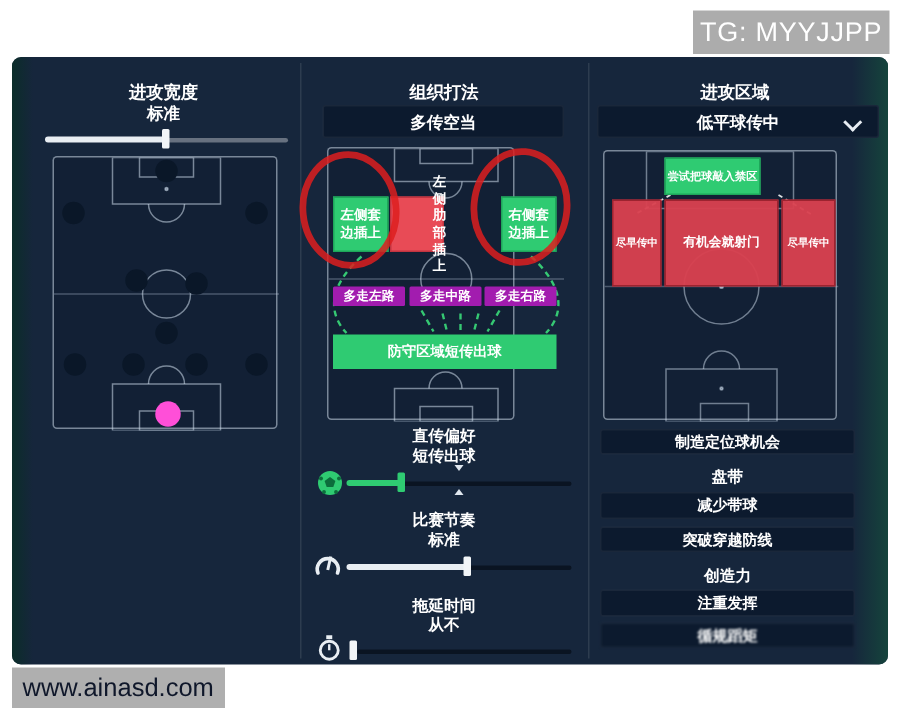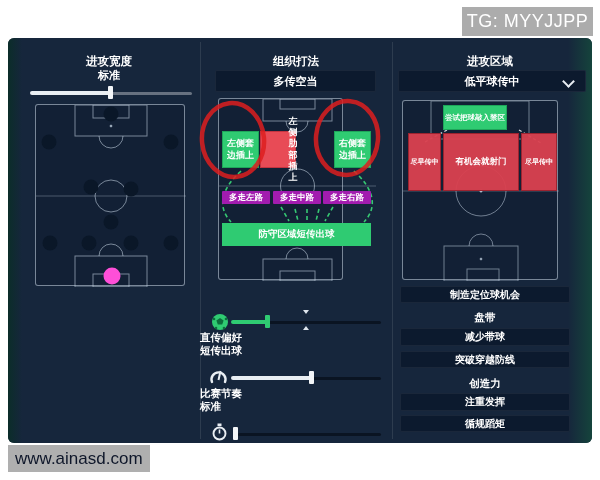--- a/index.html
+++ b/index.html
@@ -25,21 +25,21 @@
   .rzone{position:absolute;background:rgba(216,65,79,.96);border:1px solid rgba(150,32,44,.9);color:#fff;font-weight:bold;display:flex;align-items:center;justify-content:center;text-align:center;box-sizing:border-box;}
   .note{position:absolute;color:#e53935;font-weight:bold;font-size:13.5px;white-space:nowrap;text-align:center;}
   .track-rest{position:absolute;height:3px;background:#0a1422;border-radius:2px;}
   .track-fill-w{position:absolute;height:4px;background:#e9eef3;border-radius:2px;}
   .track-fill-g{position:absolute;height:4px;background:#2fcb72;border-radius:2px;}
   .handle-w{position:absolute;width:5px;height:13px;background:#f2f5f8;border-radius:1px;}
   .handle-g{position:absolute;width:5px;height:13px;background:#2fcb72;border-radius:1px;}
   .tri-down{position:absolute;width:0;height:0;border-left:3.5px solid transparent;border-right:3.5px solid transparent;border-top:4px solid #dfe6ee;}
   .tri-up{position:absolute;width:0;height:0;border-left:3.5px solid transparent;border-right:3.5px solid transparent;border-bottom:4px solid #dfe6ee;}
   .chev{position:absolute;width:7px;height:7px;border-right:2px solid #e8edf3;border-bottom:2px solid #e8edf3;transform:rotate(45deg);}
-  .slabel{position:absolute;width:192px;left:200px;color:#fff;font-weight:bold;font-size:10.5px;margin-top:47px;}
+  .slabel{position:absolute;width:192px;left:200px;text-align:center;color:#fff;font-weight:bold;font-size:10.5px;}
 </style>
 </head>
 <body>
 
 <div class="wm-top">TG: MYYJJPP</div>
 
 <div class="panel">
   <div class="teal-left"></div>
   <div class="teal-right"></div>
   <div class="divider" style="left:192px;"></div>

